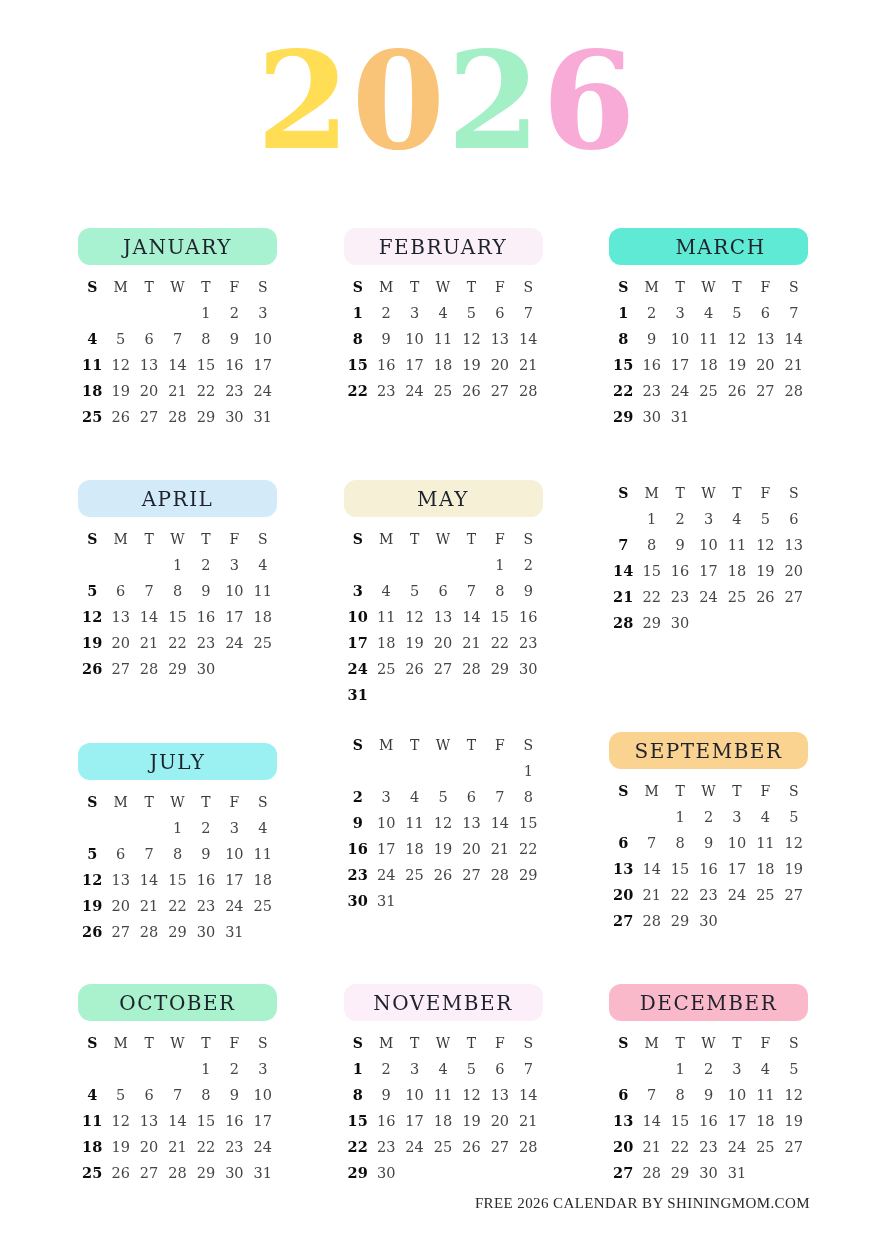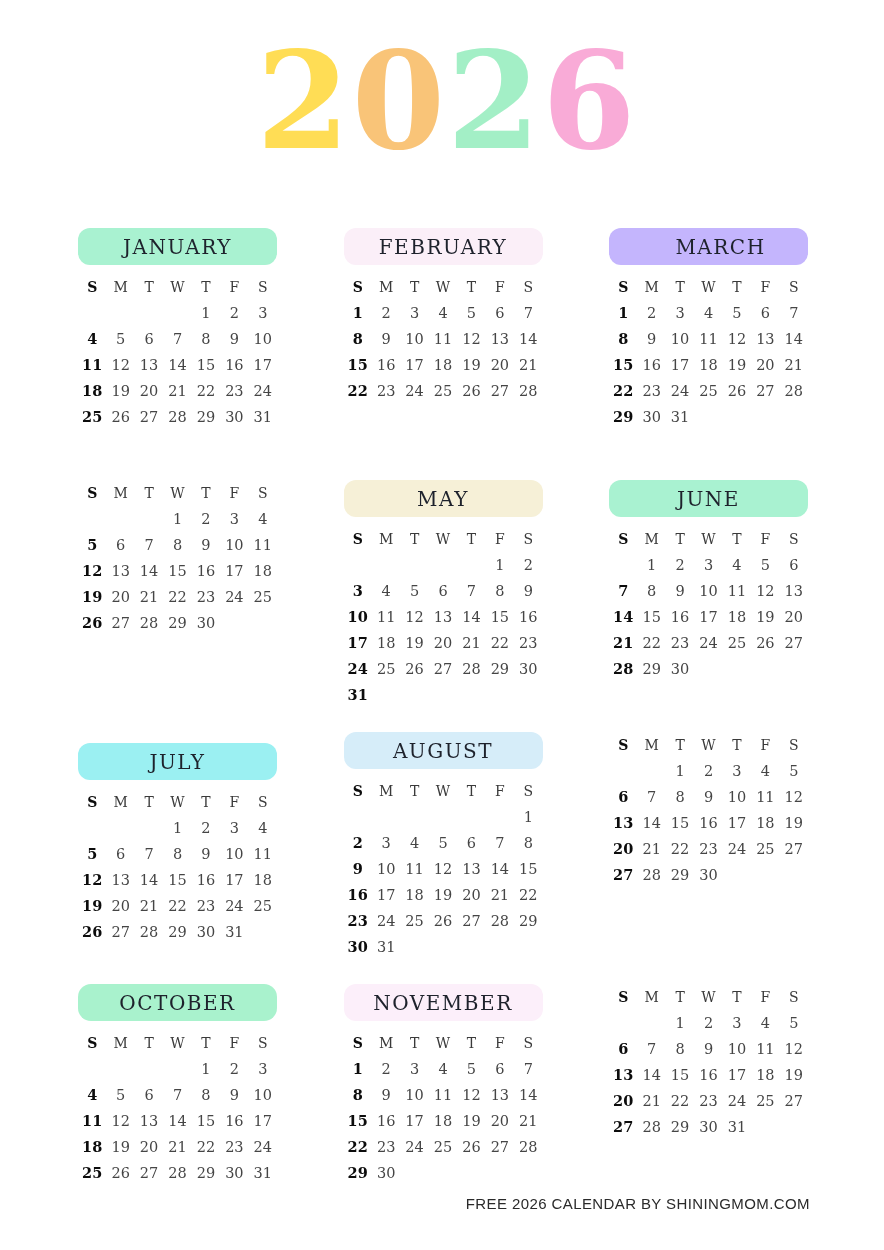--- a/index.html
+++ b/index.html
@@ -54,21 +54,21 @@
     font-size: 14.5px;
     color: #454545;
   }
   .cell.dow { font-size: 14px; color: #3a3a3a; }
   .cell.sun { font-weight: bold; color: #0c0c0c; }
 
   .footer {
     position: absolute;
     right: 74px;
     bottom: 38px;
-    font-family: Liberation Sans, sans-serif;
+    font-family: Liberation Serif, serif;
     font-size: 15px;
     letter-spacing: 0.4px;
     color: #2a2a2a;
     margin-left: 25px;
   }
 </style>
 </head>
 <body>
 
 <div class="year-title"><span class="year-digit" style="color: rgb(255, 221, 85);">2</span><span class="year-digit" style="color: rgb(249, 196, 120);">0</span><span class="year-digit" style="color: rgb(163, 239, 198);">2</span><span class="year-digit" style="color: rgb(249, 171, 215);">6</span></div>
@@ -183,21 +183,21 @@
           <div class="cell day">24</div>
           <div class="cell day">25</div>
           <div class="cell day">26</div>
           <div class="cell day">27</div>
           <div class="cell day">28</div>
         </div>
       </div>
   </div>
 
   <div class="month-block">
-    <div class="month-header" style="background: #c4b5fd; padding-left: 24px;">
+    <div class="month-header" style="background: #5eead4; padding-left: 24px;">
       <span class="month-name">MARCH</span>
     </div>
     <div class="weekday-row">
         <div class="cell dow sun">S</div>
         <div class="cell dow">M</div>
         <div class="cell dow">T</div>
         <div class="cell dow">W</div>
         <div class="cell dow">T</div>
         <div class="cell dow">F</div>
         <div class="cell dow">S</div>
@@ -245,20 +245,23 @@
           <div class="cell day">31</div>
           <div class="cell day"></div>
           <div class="cell day"></div>
           <div class="cell day"></div>
           <div class="cell day"></div>
         </div>
       </div>
   </div>
 
   <div class="month-block">
+    <div class="month-header" style="background: rgb(211, 234, 248);">
+      <span class="month-name">APRIL</span>
+    </div>
     <div class="weekday-row">
         <div class="cell dow sun">S</div>
         <div class="cell dow">M</div>
         <div class="cell dow">T</div>
         <div class="cell dow">W</div>
         <div class="cell dow">T</div>
         <div class="cell dow">F</div>
         <div class="cell dow">S</div>
       </div>
     <div>
@@ -375,23 +378,20 @@
           <div class="cell day"></div>
           <div class="cell day"></div>
           <div class="cell day"></div>
           <div class="cell day"></div>
           <div class="cell day"></div>
         </div>
       </div>
   </div>
 
   <div class="month-block">
-    <div class="month-header" style="background: rgb(169, 242, 209);">
-      <span class="month-name">JUNE</span>
-    </div>
     <div class="weekday-row">
         <div class="cell dow sun">S</div>
         <div class="cell dow">M</div>
         <div class="cell dow">T</div>
         <div class="cell dow">W</div>
         <div class="cell dow">T</div>
         <div class="cell dow">F</div>
         <div class="cell dow">S</div>
       </div>
     <div>
@@ -499,23 +499,20 @@
           <div class="cell day">28</div>
           <div class="cell day">29</div>
           <div class="cell day">30</div>
           <div class="cell day">31</div>
           <div class="cell day"></div>
         </div>
       </div>
   </div>
 
   <div class="month-block">
-    <div class="month-header" style="background: rgb(214, 237, 249);">
-      <span class="month-name">AUGUST</span>
-    </div>
     <div class="weekday-row">
         <div class="cell dow sun">S</div>
         <div class="cell dow">M</div>
         <div class="cell dow">T</div>
         <div class="cell dow">W</div>
         <div class="cell dow">T</div>
         <div class="cell dow">F</div>
         <div class="cell dow">S</div>
       </div>
     <div>
@@ -570,20 +567,23 @@
           <div class="cell day"></div>
           <div class="cell day"></div>
           <div class="cell day"></div>
           <div class="cell day"></div>
           <div class="cell day"></div>
         </div>
       </div>
   </div>
 
   <div class="month-block">
+    <div class="month-header" style="background: rgb(250, 211, 145);">
+      <span class="month-name">SEPTEMBER</span>
+    </div>
     <div class="weekday-row">
         <div class="cell dow sun">S</div>
         <div class="cell dow">M</div>
         <div class="cell dow">T</div>
         <div class="cell dow">W</div>
         <div class="cell dow">T</div>
         <div class="cell dow">F</div>
         <div class="cell dow">S</div>
       </div>
     <div>
@@ -753,20 +753,23 @@
           <div class="cell day"></div>
           <div class="cell day"></div>
           <div class="cell day"></div>
           <div class="cell day"></div>
           <div class="cell day"></div>
         </div>
       </div>
   </div>
 
   <div class="month-block">
+    <div class="month-header" style="background: rgb(250, 185, 202);">
+      <span class="month-name">DECEMBER</span>
+    </div>
     <div class="weekday-row">
         <div class="cell dow sun">S</div>
         <div class="cell dow">M</div>
         <div class="cell dow">T</div>
         <div class="cell dow">W</div>
         <div class="cell dow">T</div>
         <div class="cell dow">F</div>
         <div class="cell dow">S</div>
       </div>
     <div>

